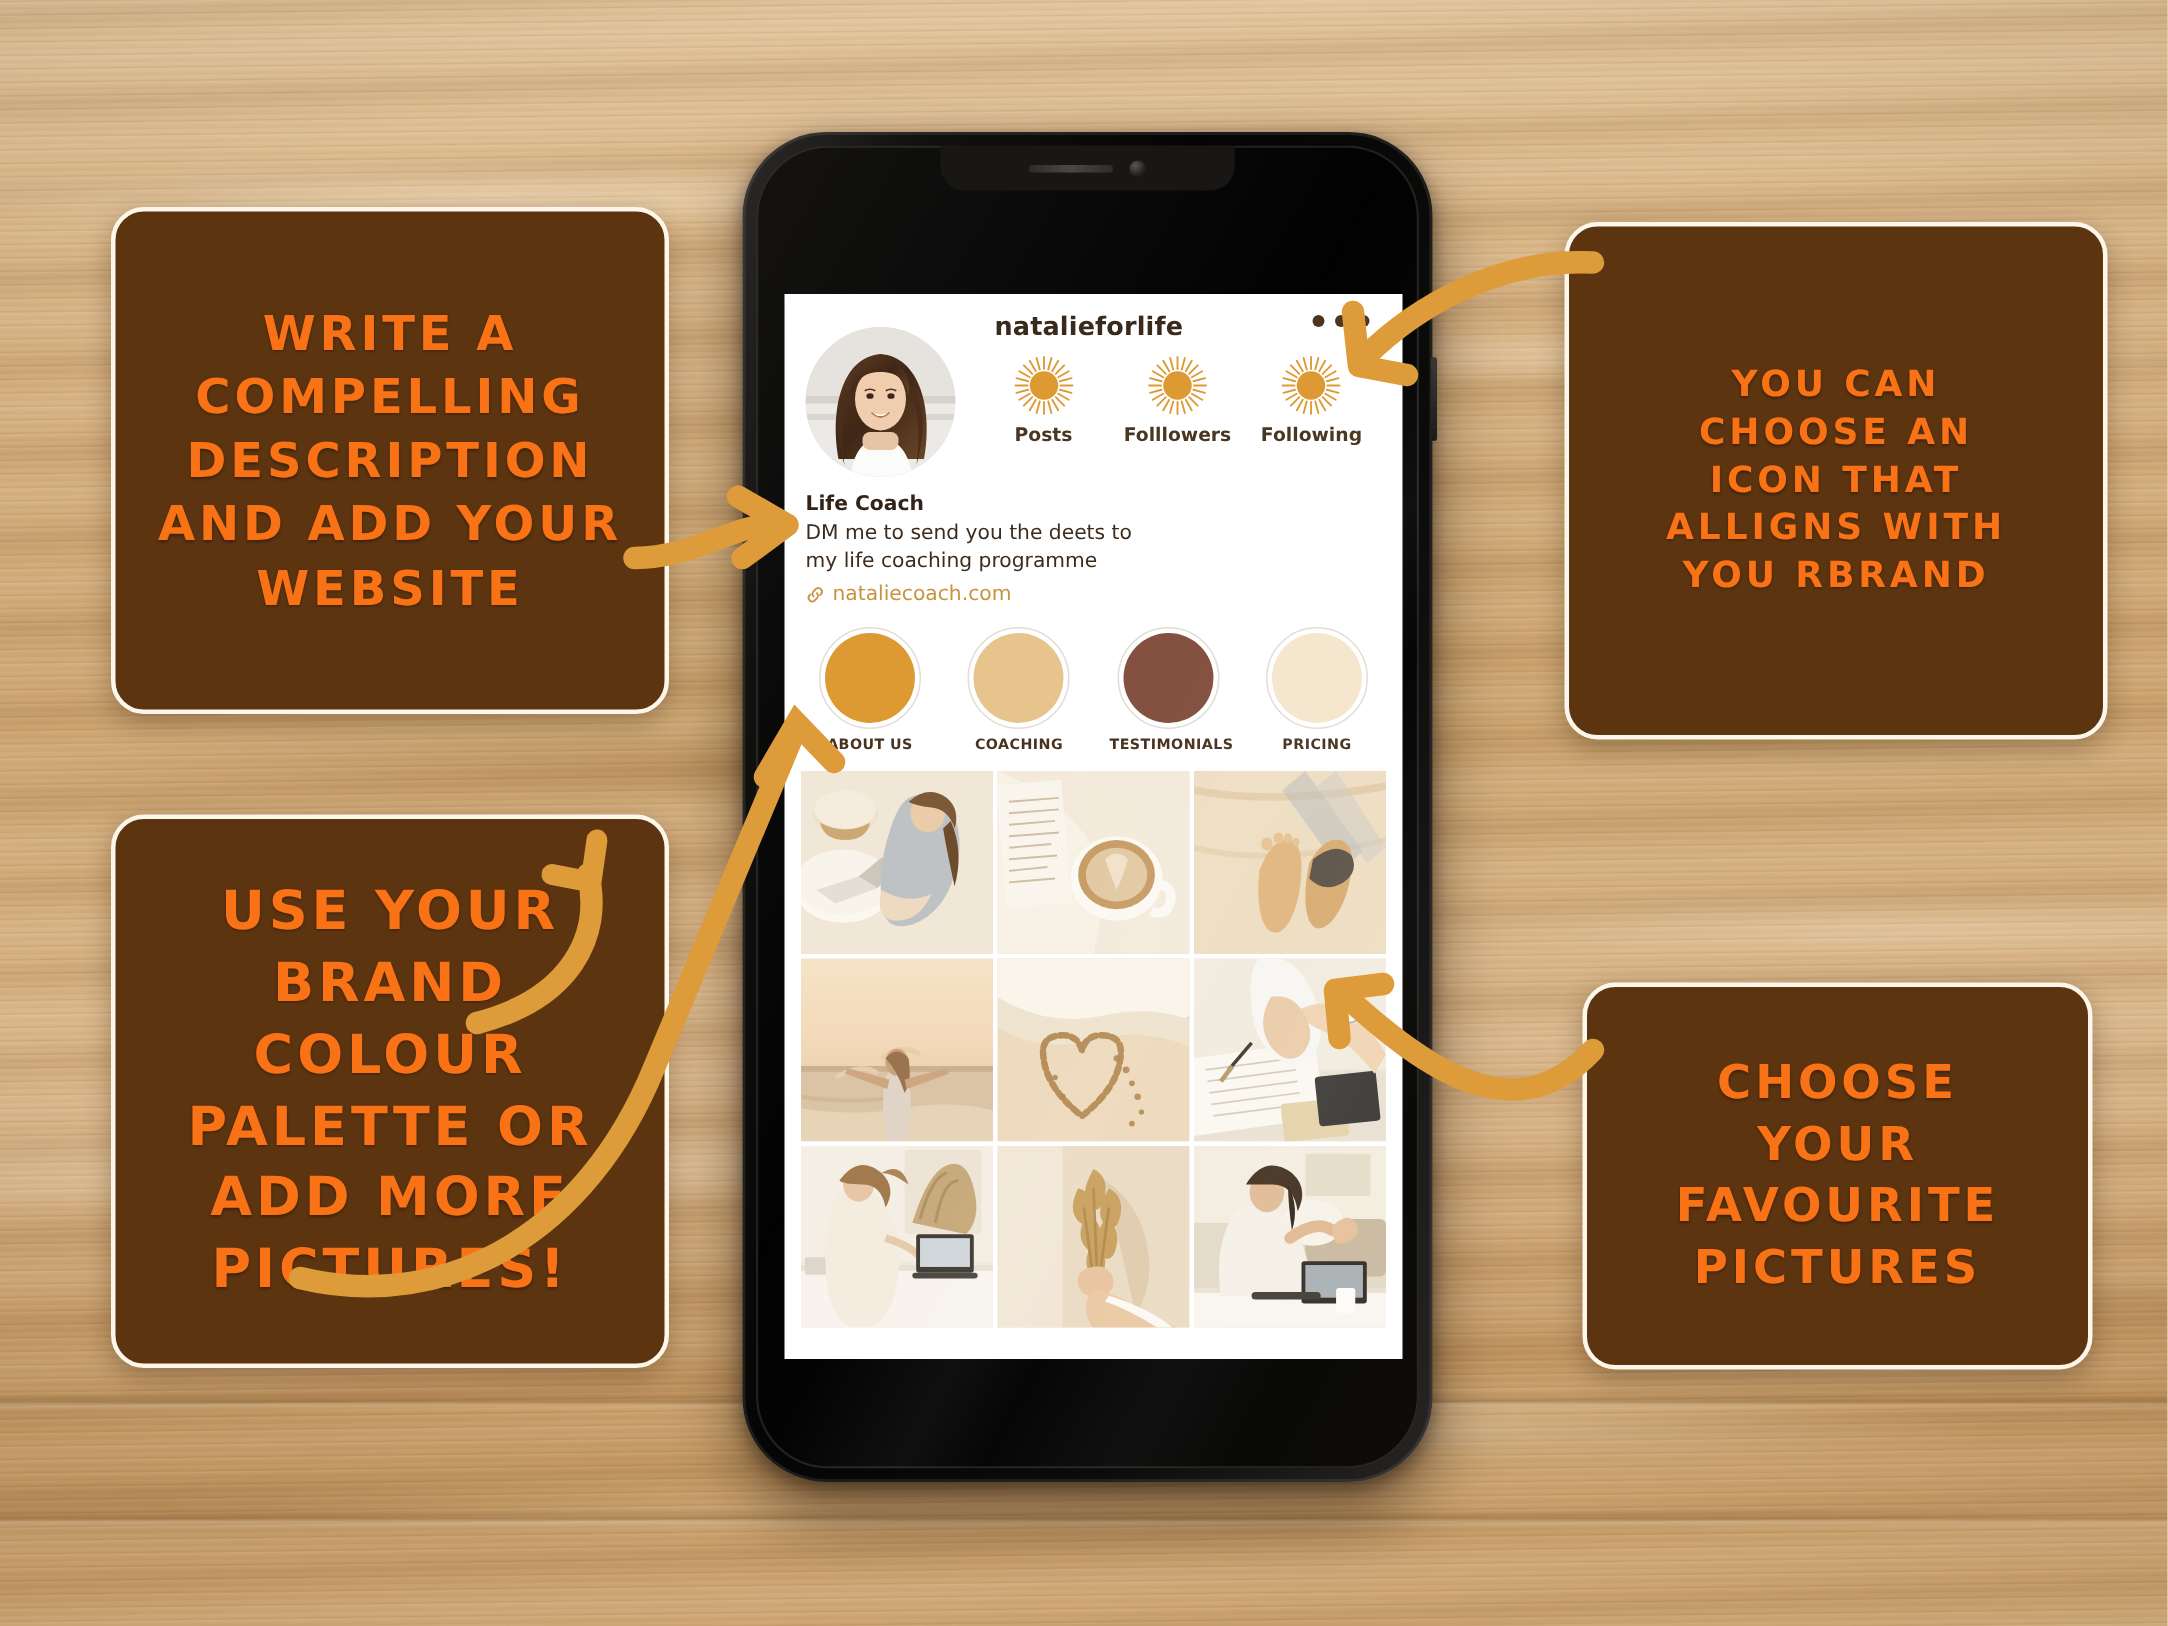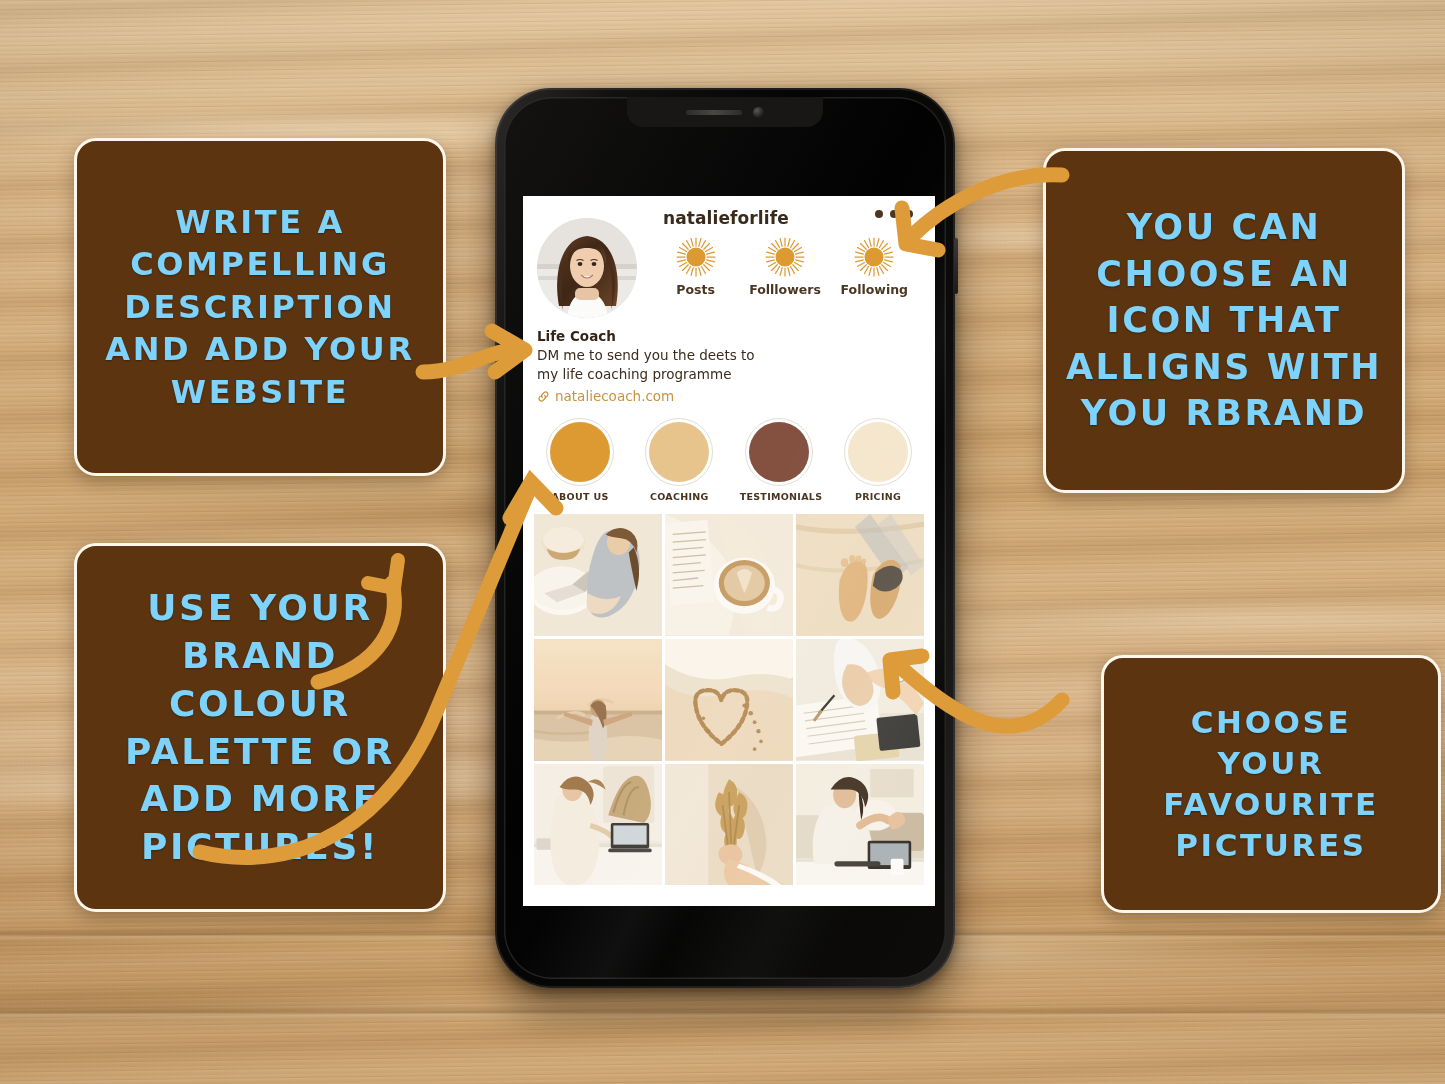--- a/index.html
+++ b/index.html
@@ -94,41 +94,41 @@
     background: #5c3410;
     border: 3px solid #fdf6ea;
     border-radius: 22px;
     display: flex;
     align-items: center;
     justify-content: center;
     box-shadow: 0 6px 18px rgba(40,20,4,0.30);
     z-index: 40;
   }
   .callout p {
-    color: #7dd3fc;
+    color: #f97316;
     font-family: "DejaVu Sans", "Liberation Sans", sans-serif;
     font-weight: bold;
     text-align: center;
     letter-spacing: 2.6px;
     line-height: 1.33;
     text-shadow: 0 1px 2px rgba(0,0,0,0.35);
     padding: 0 10px;
     white-space: pre-line;
   }
 
   #callout-top-left   { left: 74px;   top: 138px; width: 372px; height: 338px; }
   #callout-top-left p { font-size: 32px; }
 
   #callout-bottom-left   { left: 74px; top: 543px; width: 372px; height: 369px; }
   #callout-bottom-left p { font-size: 36px; }
 
   #callout-top-right   { left: 1043px; top: 148px; width: 362px; height: 345px; }
-  #callout-top-right p { font-size: 35px; }
-
-  #callout-bottom-right   { left: 1055px; top: 655px; width: 340px; height: 258px; margin-left: 46px; }
+  #callout-top-right p { font-size: 24px; }
+
+  #callout-bottom-right   { left: 1055px; top: 655px; width: 340px; height: 258px; }
   #callout-bottom-right p { font-size: 31px; }
 
   
   .arrow-layer {
     position: absolute;
     inset: 0;
     z-index: 45;
     pointer-events: none;
   }
 

